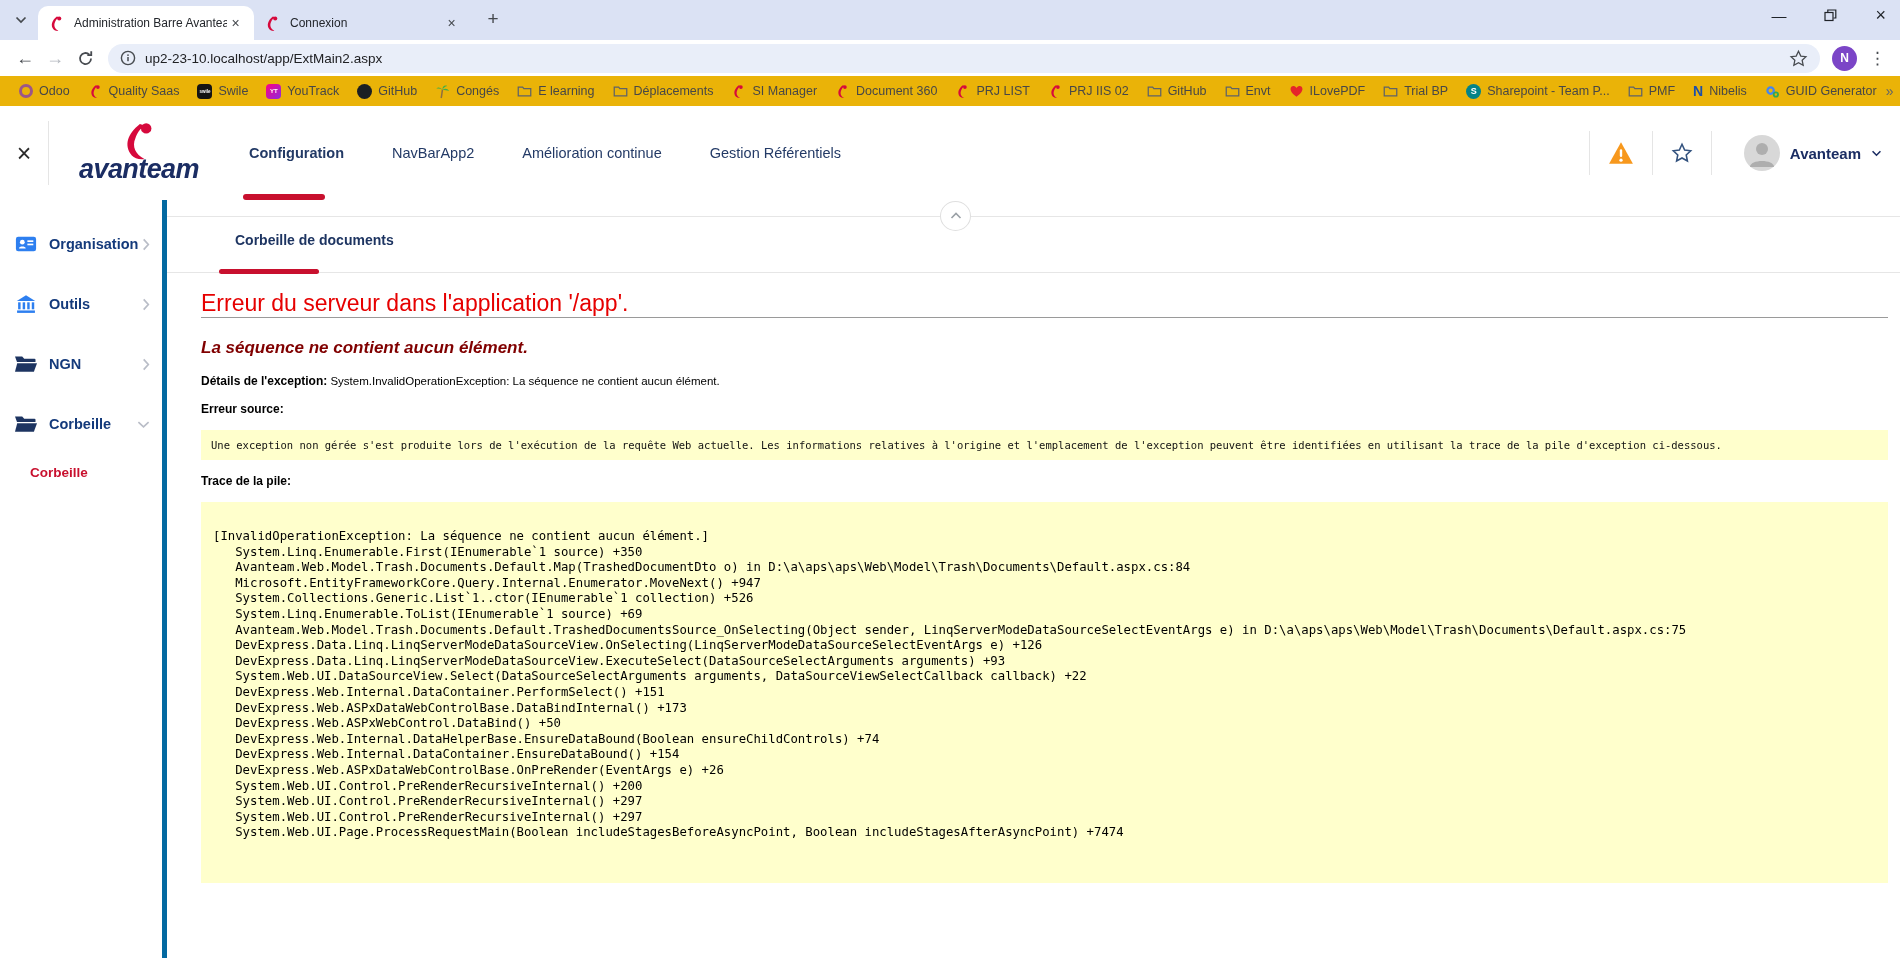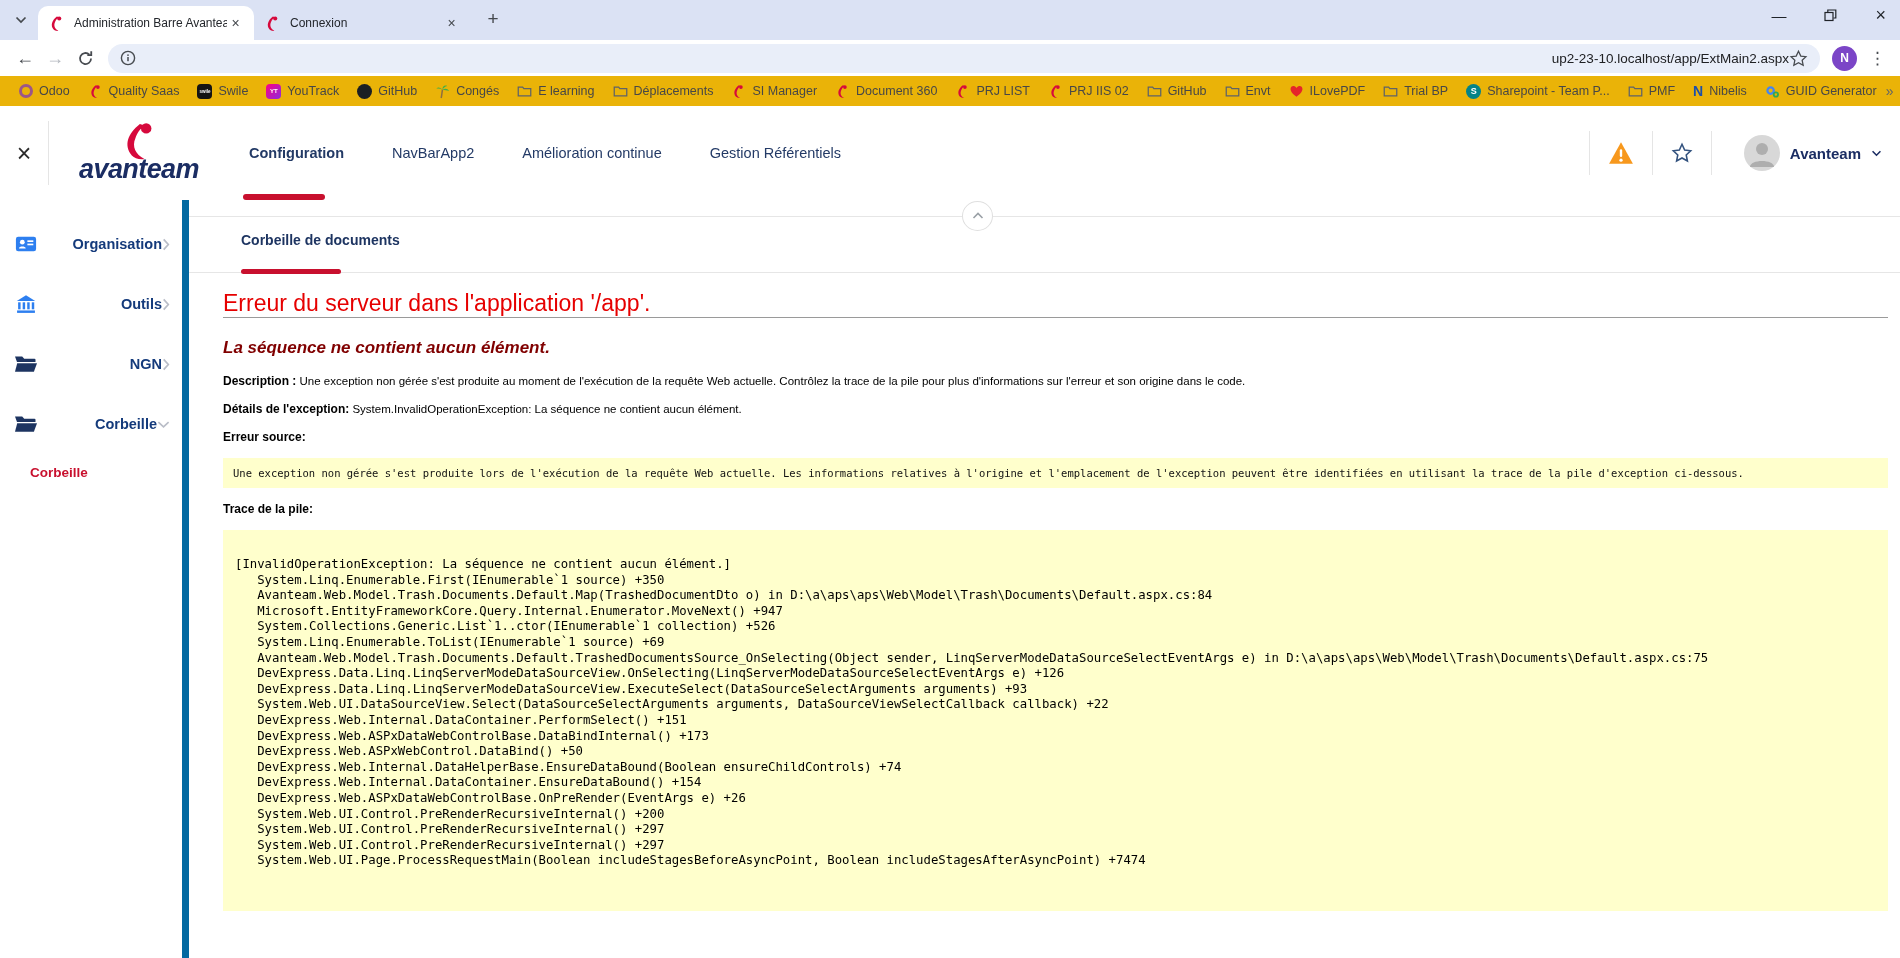--- a/index.html
+++ b/index.html
@@ -17,21 +17,21 @@
   .tab-close { width:17px; height:17px; border-radius:50%; display:flex; align-items:center; justify-content:center; color:#45494e; font-size:14px; line-height:1; }
   .favicon { width:17px; height:17px; flex:0 0 auto; }
   .newtab-btn { width:26px; height:26px; margin:0 0 8px 10px; font-size:19px; color:#45494e; display:flex; align-items:center; justify-content:center; }
   .win-controls { position:absolute; right:14px; top:6px; display:flex; gap:38px; align-items:center; color:#1f2328; }
   .win-controls span { font-size:15px; line-height:1; }
 
   .addrbar { height:36px; background:#fff; display:flex; align-items:center; padding:0 10px; }
   .nav-ic { width:30px; height:30px; display:flex; align-items:center; justify-content:center; font-size:18px; color:#474b50; }
   .nav-ic.disabled { color:#b4b8bf; }
   .omnibox { flex:1; height:29px; background:#e9eef9; border-radius:15px; display:flex; align-items:center; padding:0 12px; margin-left:8px; }
-  .omni-url { font-size:13.5px; color:#202124; margin-left:9px; flex:1;text-align:right; }
+  .omni-url { font-size:13.5px; color:#202124; margin-left:9px; flex:1; }
   .avatar-n { width:25px; height:25px; border-radius:50%; background:#7b45c7; color:#fff; font-size:12px; font-weight:bold; display:flex; align-items:center; justify-content:center; margin:0 8px 0 12px; }
   .kebab { font-size:17px; color:#474b50; padding:0 4px; }
 
   .bkbar { height:30px; display:flex; align-items:center; padding:0 10px; background:#eab308; }
   .bm { display:flex; align-items:center; gap:6px; padding:3px 9px; border-radius:6px; }
   .bml { font-size:12.5px; color:#474747; white-space:nowrap; }
   .bm-badge { width:15px; height:15px; border-radius:4px; display:flex; align-items:center; justify-content:center; color:#fff; font-weight:bold; flex:0 0 auto; }
   .bm-overflow { margin-left:auto; color:#5f6368; font-size:14px; padding-right:8px; }
 
   
@@ -44,32 +44,32 @@
   .nav-item { font-size:14.5px; color:#233a66; position:relative; height:100%; display:flex; align-items:center; }
   .nav-item.active { font-weight:bold; }
   .nav-underline { position:absolute; bottom:0; left:-6px; width:82px; height:6px; background:#c8102e; border-radius:3px; }
   .hdr-right { position:absolute; right:18px; height:100%; display:flex; align-items:center; }
   .vdiv-sm { width:1px; height:44px; background:#e5e5e5; margin:0 18px; }
   .hdr-user { display:flex; align-items:center; gap:10px; margin-left:14px; }
   .hdr-username { font-size:15px; font-weight:bold; color:#1b2d63; }
 
   
   .mainrow { display:flex; height:758px; }
-  .sidebar { width:189px; border-right:7px solid #0369a1; padding-top:14px; flex:0 0 auto;text-align:right; }
+  .sidebar { width:167px; border-right:5px solid #0369a1; padding-top:14px; flex:0 0 auto; }
   .side-item { height:60px; display:flex; align-items:center; padding:0 12px 0 12px; }
   .side-ic { width:27px; display:flex; justify-content:center; flex:0 0 auto; }
   .side-label { font-size:14.5px; font-weight:bold; color:#143a7b; margin-left:10px; flex:1; }
   .side-sub { padding-left:30px; height:36px; display:flex; align-items:center; }
   .side-sub-label { color:#c8102e; font-weight:bold; font-size:13.5px; }
 
   .content { flex:1; position:relative; overflow:hidden; background:#fff; }
   .content-topline { position:absolute; top:16px; left:0; right:0; height:1px; background:#e6e6e6; }
   .collapse-pill { position:absolute; top:1px; left:773px; width:31px; height:30px; background:#fff; border:1px solid #dfdfdf; border-radius:50%; display:flex; align-items:center; justify-content:center; }
   .doc-tabrow { position:absolute; top:17px; left:0; right:0; height:56px; border-bottom:1px solid #e6e6e6; }
-  .doc-tab { position:absolute; left:52px; top:15px; font-weight:bold; font-size:14px; color:#1d3461; }
+  .doc-tab { position:absolute; left:68px; top:15px; font-weight:bold; font-size:14px; color:#1d3461; }
   .doc-underline { position:absolute; left:52px; bottom:-2px; width:100px; height:5px; background:#c8102e; border-radius:3px; }
 
   .error-page { position:absolute; top:74px; left:34px; right:12px; color:#000; }
   .err-title { color:#e60000; font-weight:normal; font-size:23px; margin:16px 0 0; }
   .err-hr { border:none; border-top:1px solid #9a9a9a; margin:0 0 4px; }
   .err-sub { color:#800000; font-style:italic; font-weight:bold; font-size:17px; margin:20px 0 16px; }
   .err-p { font-size:11.5px; margin:14px 0; }
   .err-p b { font-size:12px; }
   .codebox-source { background:#ffffcc; font-family:"DejaVu Sans Mono", monospace; font-size:10.5px; color:#111; padding:9px 10px; margin:10px 0 4px; }
   .stackbox { background:#ffffcc; font-family:"DejaVu Sans Mono", monospace; font-size:12.3px; line-height:15.6px; color:#000; padding:27px 12px 42px; margin:8px 0 0; white-space:pre; overflow:hidden; }
@@ -377,24 +377,20 @@
       <div class="doc-tab">
         <span>Corbeille de documents</span>
       </div>
       <div class="doc-underline"></div>
     </div>
 
     <div class="error-page">
       <h1 class="err-title">Erreur du serveur dans l'application '/app'.</h1>
       <hr class="err-hr">
       <h2 class="err-sub">La séquence ne contient aucun élément.</h2>
-      <p class="err-p">
-        <b>Description :</b>
-        <span>Une exception non gérée s'est produite au moment de l'exécution de la requête Web actuelle. Contrôlez la trace de la pile pour plus d'informations sur l'erreur et son origine dans le code.</span>
-      </p>
       <p class="err-p">
         <b>Détails de l'exception:</b>
         <span>System.InvalidOperationException: La séquence ne contient aucun élément.</span>
       </p>
       <p class="err-p">
         <b>Erreur source:</b>
       </p>
       <div class="codebox-source">Une exception non gérée s'est produite lors de l'exécution de la requête Web actuelle. Les informations relatives à l'origine et l'emplacement de l'exception peuvent être identifiées en utilisant la trace de la pile d'exception ci-dessous.</div>
       <p class="err-p">
         <b>Trace de la pile:</b>

